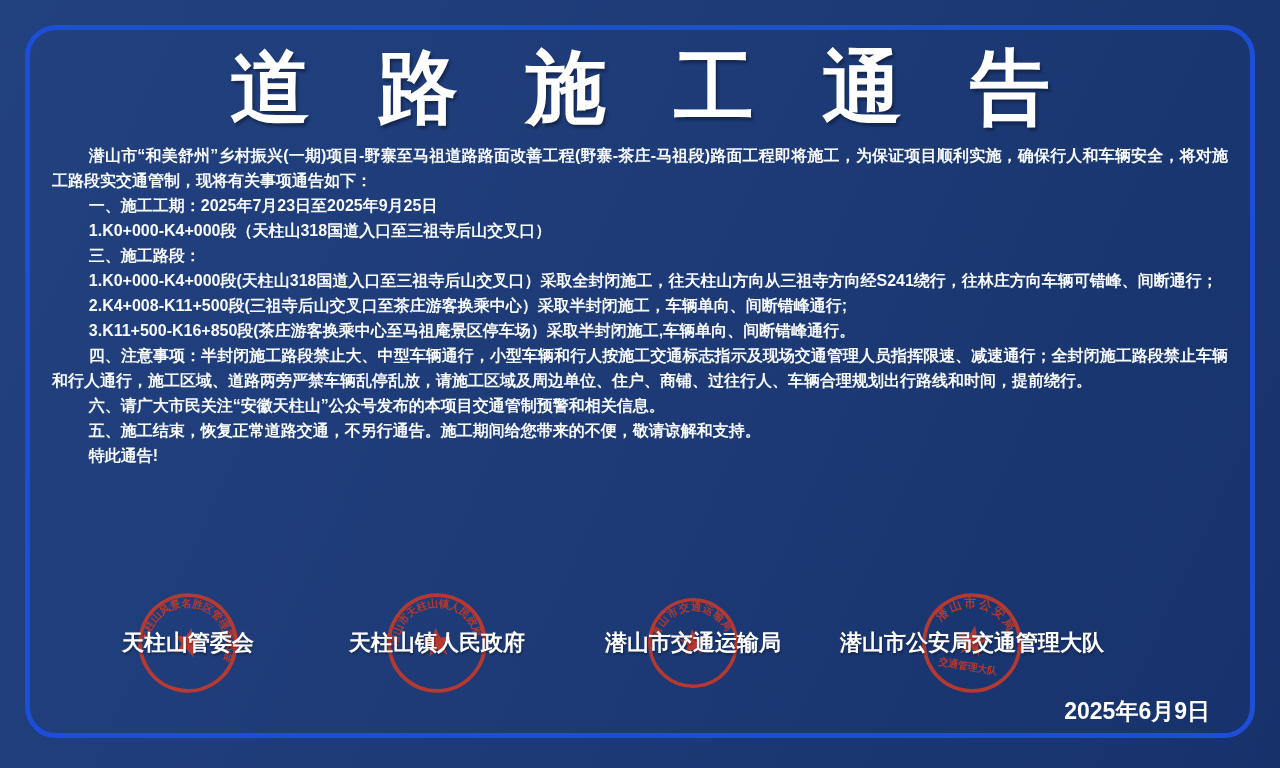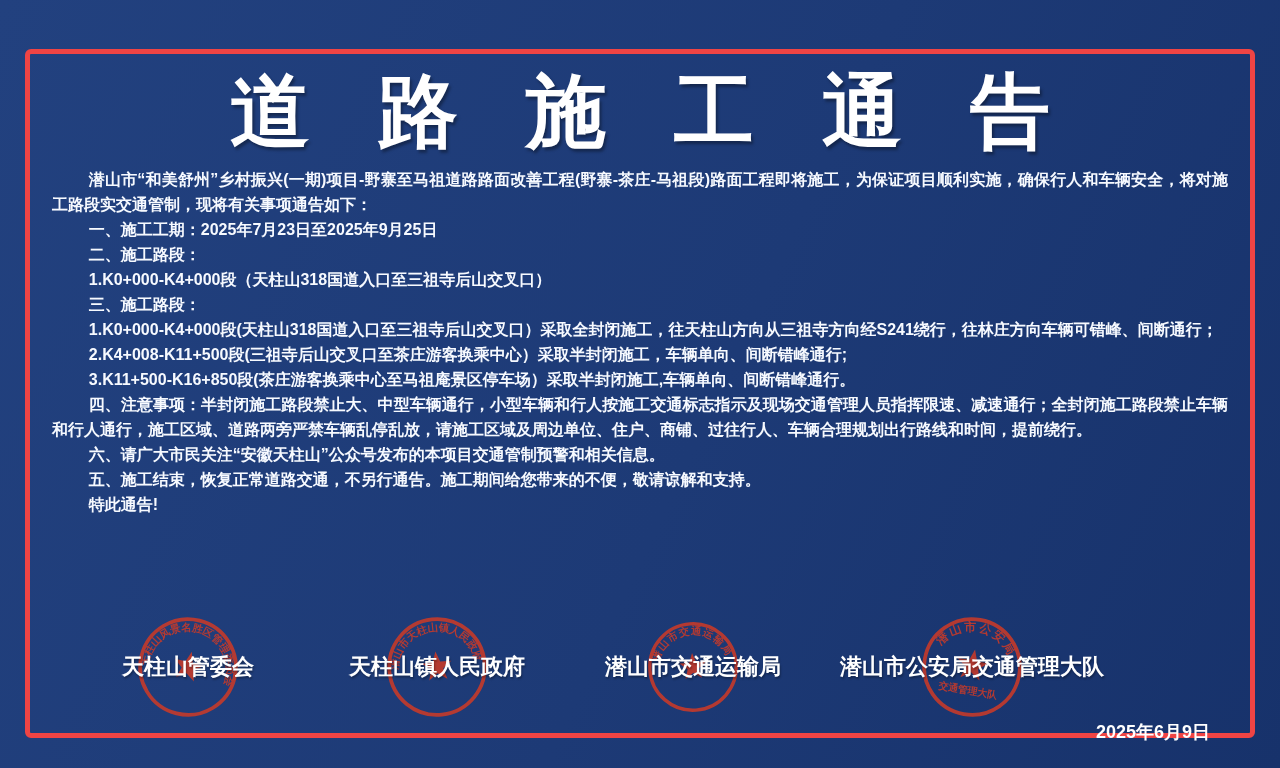--- a/index.html
+++ b/index.html
@@ -6,23 +6,22 @@
   html, body { width: 1280px; height: 768px; overflow: hidden; }
   body {
     font-family: "Liberation Sans", sans-serif;
     background: linear-gradient(115deg, #22417f 0%, #1d3a76 55%, #17326b 100%);
     color: #f7faff;
     position: relative;
   }
   .frame {
     position: absolute;
     left: 25px; top: 25px; right: 25px; bottom: 30px;
-    border: 5px solid #ef4444;
-    border-radius: 6px;
-    margin-top: 24px;
+    border: 5px solid #1d4ed8;
+    border-radius: 31px;
   }
   .title {
     margin-top: 16px;
     text-align: center;
     font-size: 80px;
     font-weight: 900;
     line-height: 1.05;
     letter-spacing: 0.85em;
     padding-left: 0.85em;
     color: #ffffff;
@@ -85,36 +84,35 @@
   .seal .ringtext { fill: #c13a2c; font-size: 10px; font-weight: bold; }
   .sig:nth-child(4) .seal .ringtext { font-size: 11.5px; letter-spacing: 2px; }
   .sig:nth-child(3) .seal .ringtext { font-size: 11px; letter-spacing: 1px; }
   .seal .star { fill: #c13a2c; }
   .seal .subtext {
     fill: #c13a2c; font-size: 9.5px; font-weight: bold; text-anchor: middle;
   }
   .notice-date {
     position: absolute;
     right: 40px; top: 666px; 
-    font-size: 18px;
+    font-size: 23px;
     font-weight: bold;
     color: #ffffff;
   }
 </style>
 </head>
 <body>
 
 <div class="frame">
 
   <h1 class="title">道路施工通告</h1>
 
   <div class="body-text">
     <p>潜山市“和美舒州”乡村振兴(一期)项目-野寨至马祖道路路面改善工程(野寨-茶庄-马祖段)路面工程即将施工，为保证项目顺利实施，确保行人和车辆安全，将对施工路段实交通管制，现将有关事项通告如下：</p>
     <p>一、施工工期：2025年7月23日至2025年9月25日</p>
-    <p>二、施工路段：</p>
     <p>1.K0+000-K4+000段（天柱山318国道入口至三祖寺后山交叉口）</p>
     <p>三、施工路段：</p>
     <p>1.K0+000-K4+000段(天柱山318国道入口至三祖寺后山交叉口）采取全封闭施工，往天柱山方向从三祖寺方向经S241绕行，往林庄方向车辆可错峰、间断通行；</p>
     <p>2.K4+008-K11+500段(三祖寺后山交叉口至茶庄游客换乘中心）采取半封闭施工，车辆单向、间断错峰通行;</p>
     <p>3.K11+500-K16+850段(茶庄游客换乘中心至马祖庵景区停车场）采取半封闭施工,车辆单向、间断错峰通行。</p>
     <p>四、注意事项：半封闭施工路段禁止大、中型车辆通行，小型车辆和行人按施工交通标志指示及现场交通管理人员指挥限速、减速通行；全封闭施工路段禁止车辆和行人通行，施工区域、道路两旁严禁车辆乱停乱放，请施工区域及周边单位、住户、商铺、过往行人、车辆合理规划出行路线和时间，提前绕行。</p>
     <p>六、请广大市民关注“安徽天柱山”公众号发布的本项目交通管制预警和相关信息。</p>
     <p>五、施工结束，恢复正常道路交通，不另行通告。施工期间给您带来的不便，敬请谅解和支持。</p>
     <p>特此通告!</p>
   </div>

